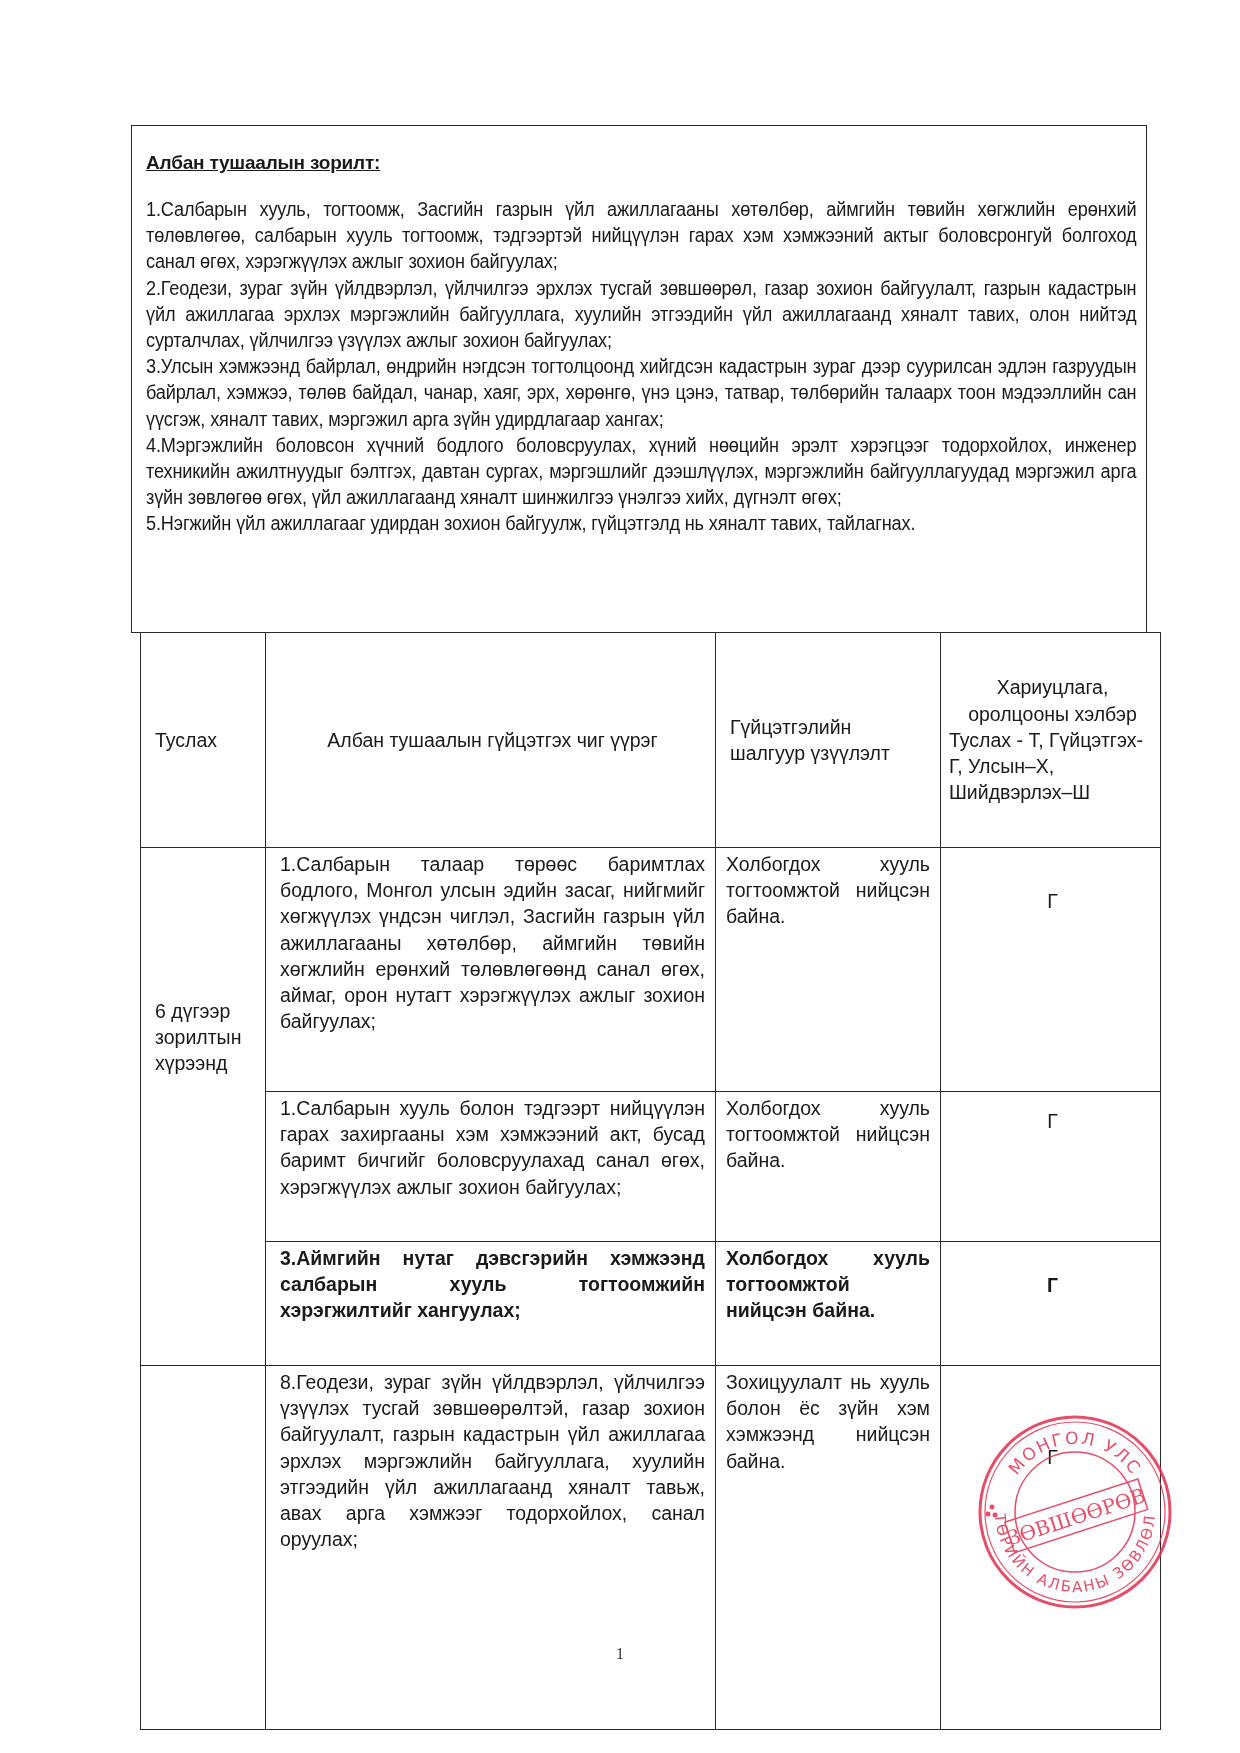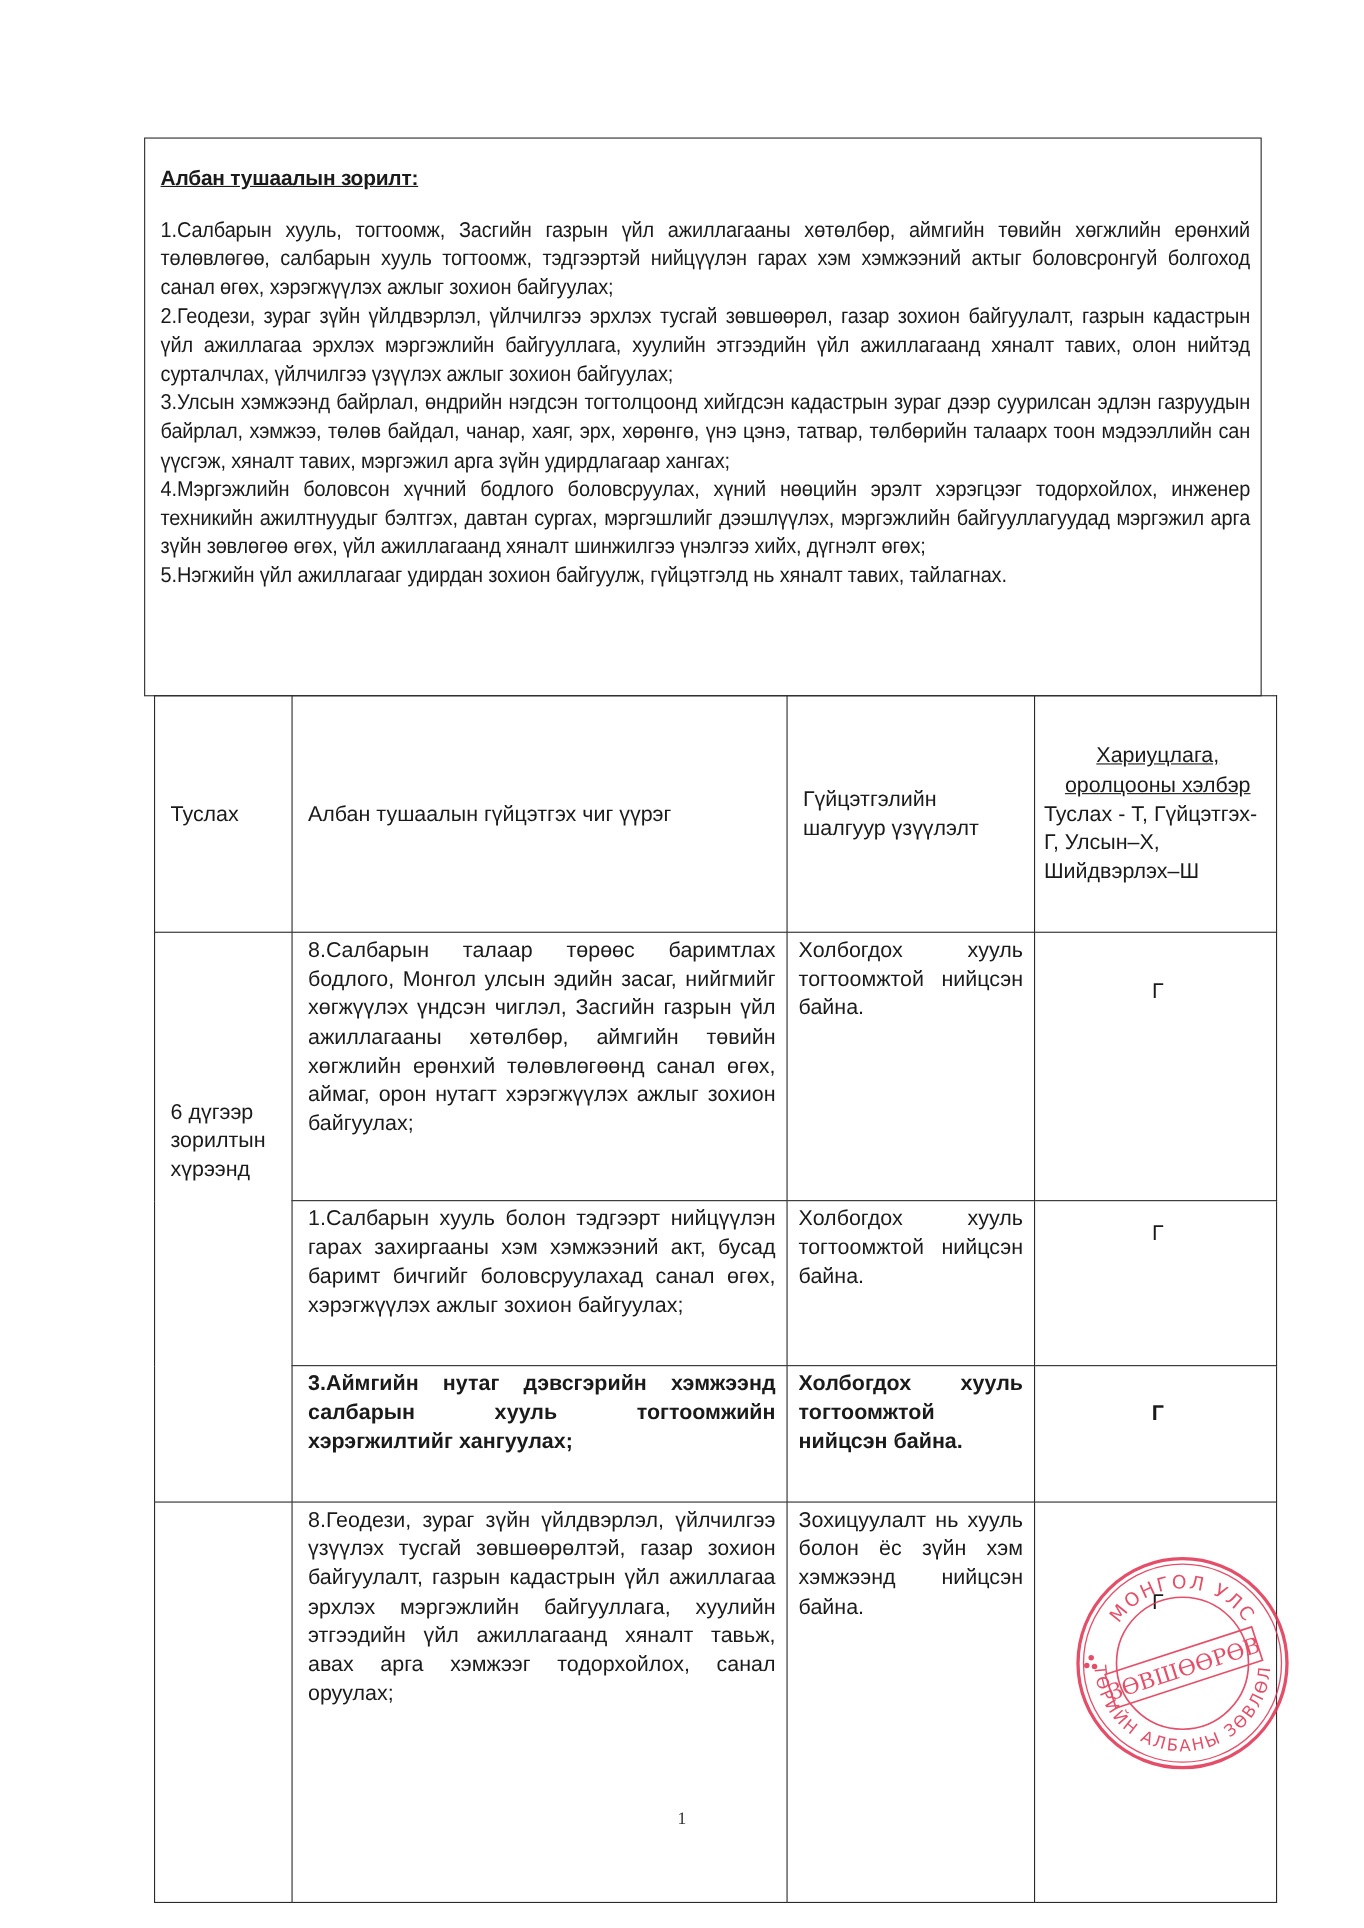--- a/index.html
+++ b/index.html
@@ -35,24 +35,24 @@
   .duty-table td, .duty-table th {
     border: 1.5px solid #2a2a2a; vertical-align: top; padding: 3px 10px 3px 14px;
     font-weight: normal;
   }
   .col-goal { width: 125px; }
   .col-duty { width: 450px; }
   .col-crit { width: 225px; }
   .col-resp { width: 220px; }
   .hdr-row th { height: 208px; vertical-align: middle; }
   .hdr-goal { text-align: left; padding-left: 14px !important; }
-  .hdr-duty { text-align: left; }
+  .hdr-duty { text-align: center; }
   .hdr-crit { text-align: left; }
   .hdr-resp { text-align: left; padding: 0 4px 0 8px !important; }
-  .hdr-resp .resp-head { display: block; text-align: center; text-decoration: underline; }
+  .hdr-resp .resp-head { display: block; text-align: center; }
   .hdr-resp .resp-legend { display: block; }
   .goal-cell { vertical-align: top; padding-top: 150px !important; }
   .duty-cell { text-align: justify; }
   .crit-cell { text-align: justify; padding-left: 10px !important; }
   .resp-cell { text-align: center; vertical-align: top; padding-top: 40px !important; }
   .r1 td { height: 200px; }
   .r2 td { height: 130px; }
   .r3 td { height: 90px; font-weight: bold; }
   .r4 td { height: 210px; }
   .r2 .resp-cell { padding-top: 16px !important; }
@@ -99,21 +99,21 @@
       <th class="hdr-duty">Албан тушаалын гүйцэтгэх чиг үүрэг</th>
       <th class="hdr-crit">Гүйцэтгэлийн шалгуур үзүүлэлт</th>
       <th class="hdr-resp">
         <span class="resp-head">Хариуцлага, оролцооны хэлбэр</span>
         <span class="resp-legend">Туслах - Т, Гүйцэтгэх-Г, Улсын–Х, Шийдвэрлэх–Ш</span>
       </th>
     </tr>
 
     <tr class="r1">
       <td class="goal-cell" rowspan="3">6 дүгээр зорилтын хүрээнд</td>
-      <td class="duty-cell">8.Салбарын талаар төрөөс баримтлах бодлого, Монгол улсын эдийн засаг, нийгмийг хөгжүүлэх үндсэн чиглэл, Засгийн газрын үйл ажиллагааны хөтөлбөр, аймгийн төвийн хөгжлийн ерөнхий төлөвлөгөөнд санал өгөх, аймаг, орон нутагт хэрэгжүүлэх ажлыг зохион байгуулах;</td>
+      <td class="duty-cell">1.Салбарын талаар төрөөс баримтлах бодлого, Монгол улсын эдийн засаг, нийгмийг хөгжүүлэх үндсэн чиглэл, Засгийн газрын үйл ажиллагааны хөтөлбөр, аймгийн төвийн хөгжлийн ерөнхий төлөвлөгөөнд санал өгөх, аймаг, орон нутагт хэрэгжүүлэх ажлыг зохион байгуулах;</td>
       <td class="crit-cell">Холбогдох хууль тогтоомжтой нийцсэн байна.</td>
       <td class="resp-cell">Г</td>
     </tr>
     <tr class="r2">
       <td class="duty-cell">1.Салбарын хууль болон тэдгээрт нийцүүлэн гарах захиргааны хэм хэмжээний акт, бусад баримт бичгийг боловсруулахад санал өгөх, хэрэгжүүлэх ажлыг зохион байгуулах;</td>
       <td class="crit-cell">Холбогдох хууль тогтоомжтой нийцсэн байна.</td>
       <td class="resp-cell">Г</td>
     </tr>
     <tr class="r3">
       <td class="duty-cell">3.Аймгийн нутаг дэвсгэрийн хэмжээнд салбарын хууль тогтоомжийн хэрэгжилтийг хангуулах;</td>

